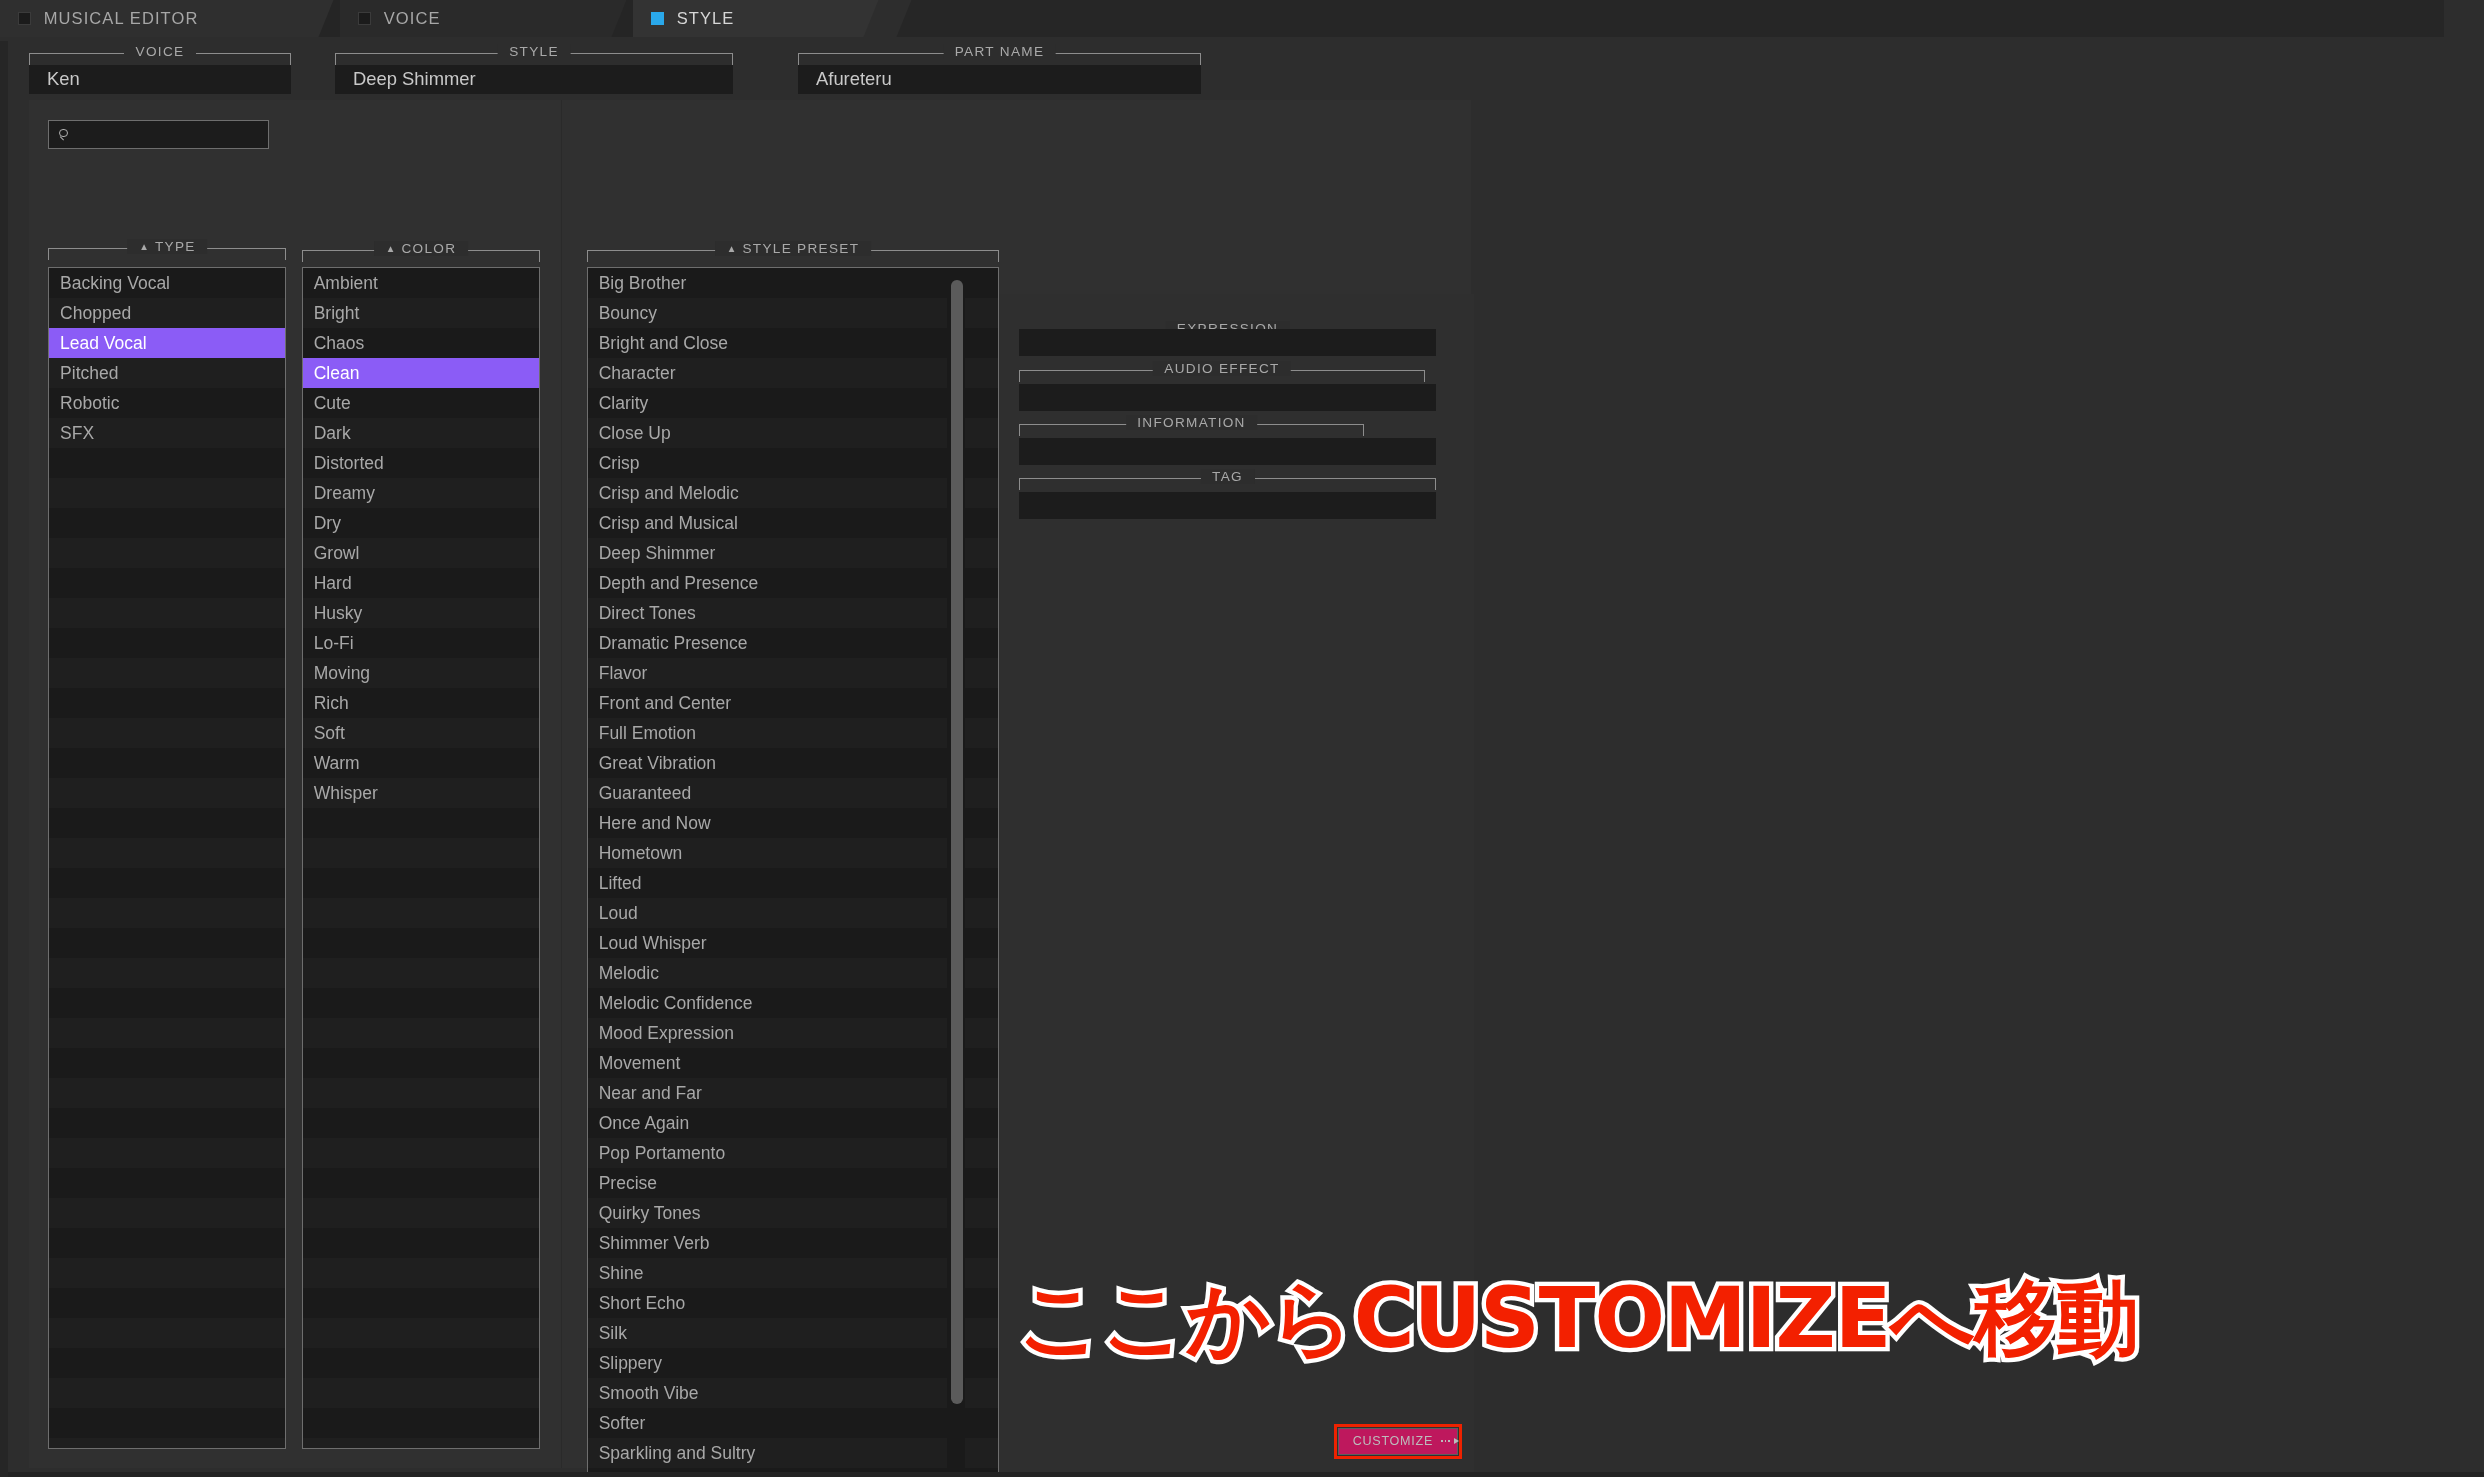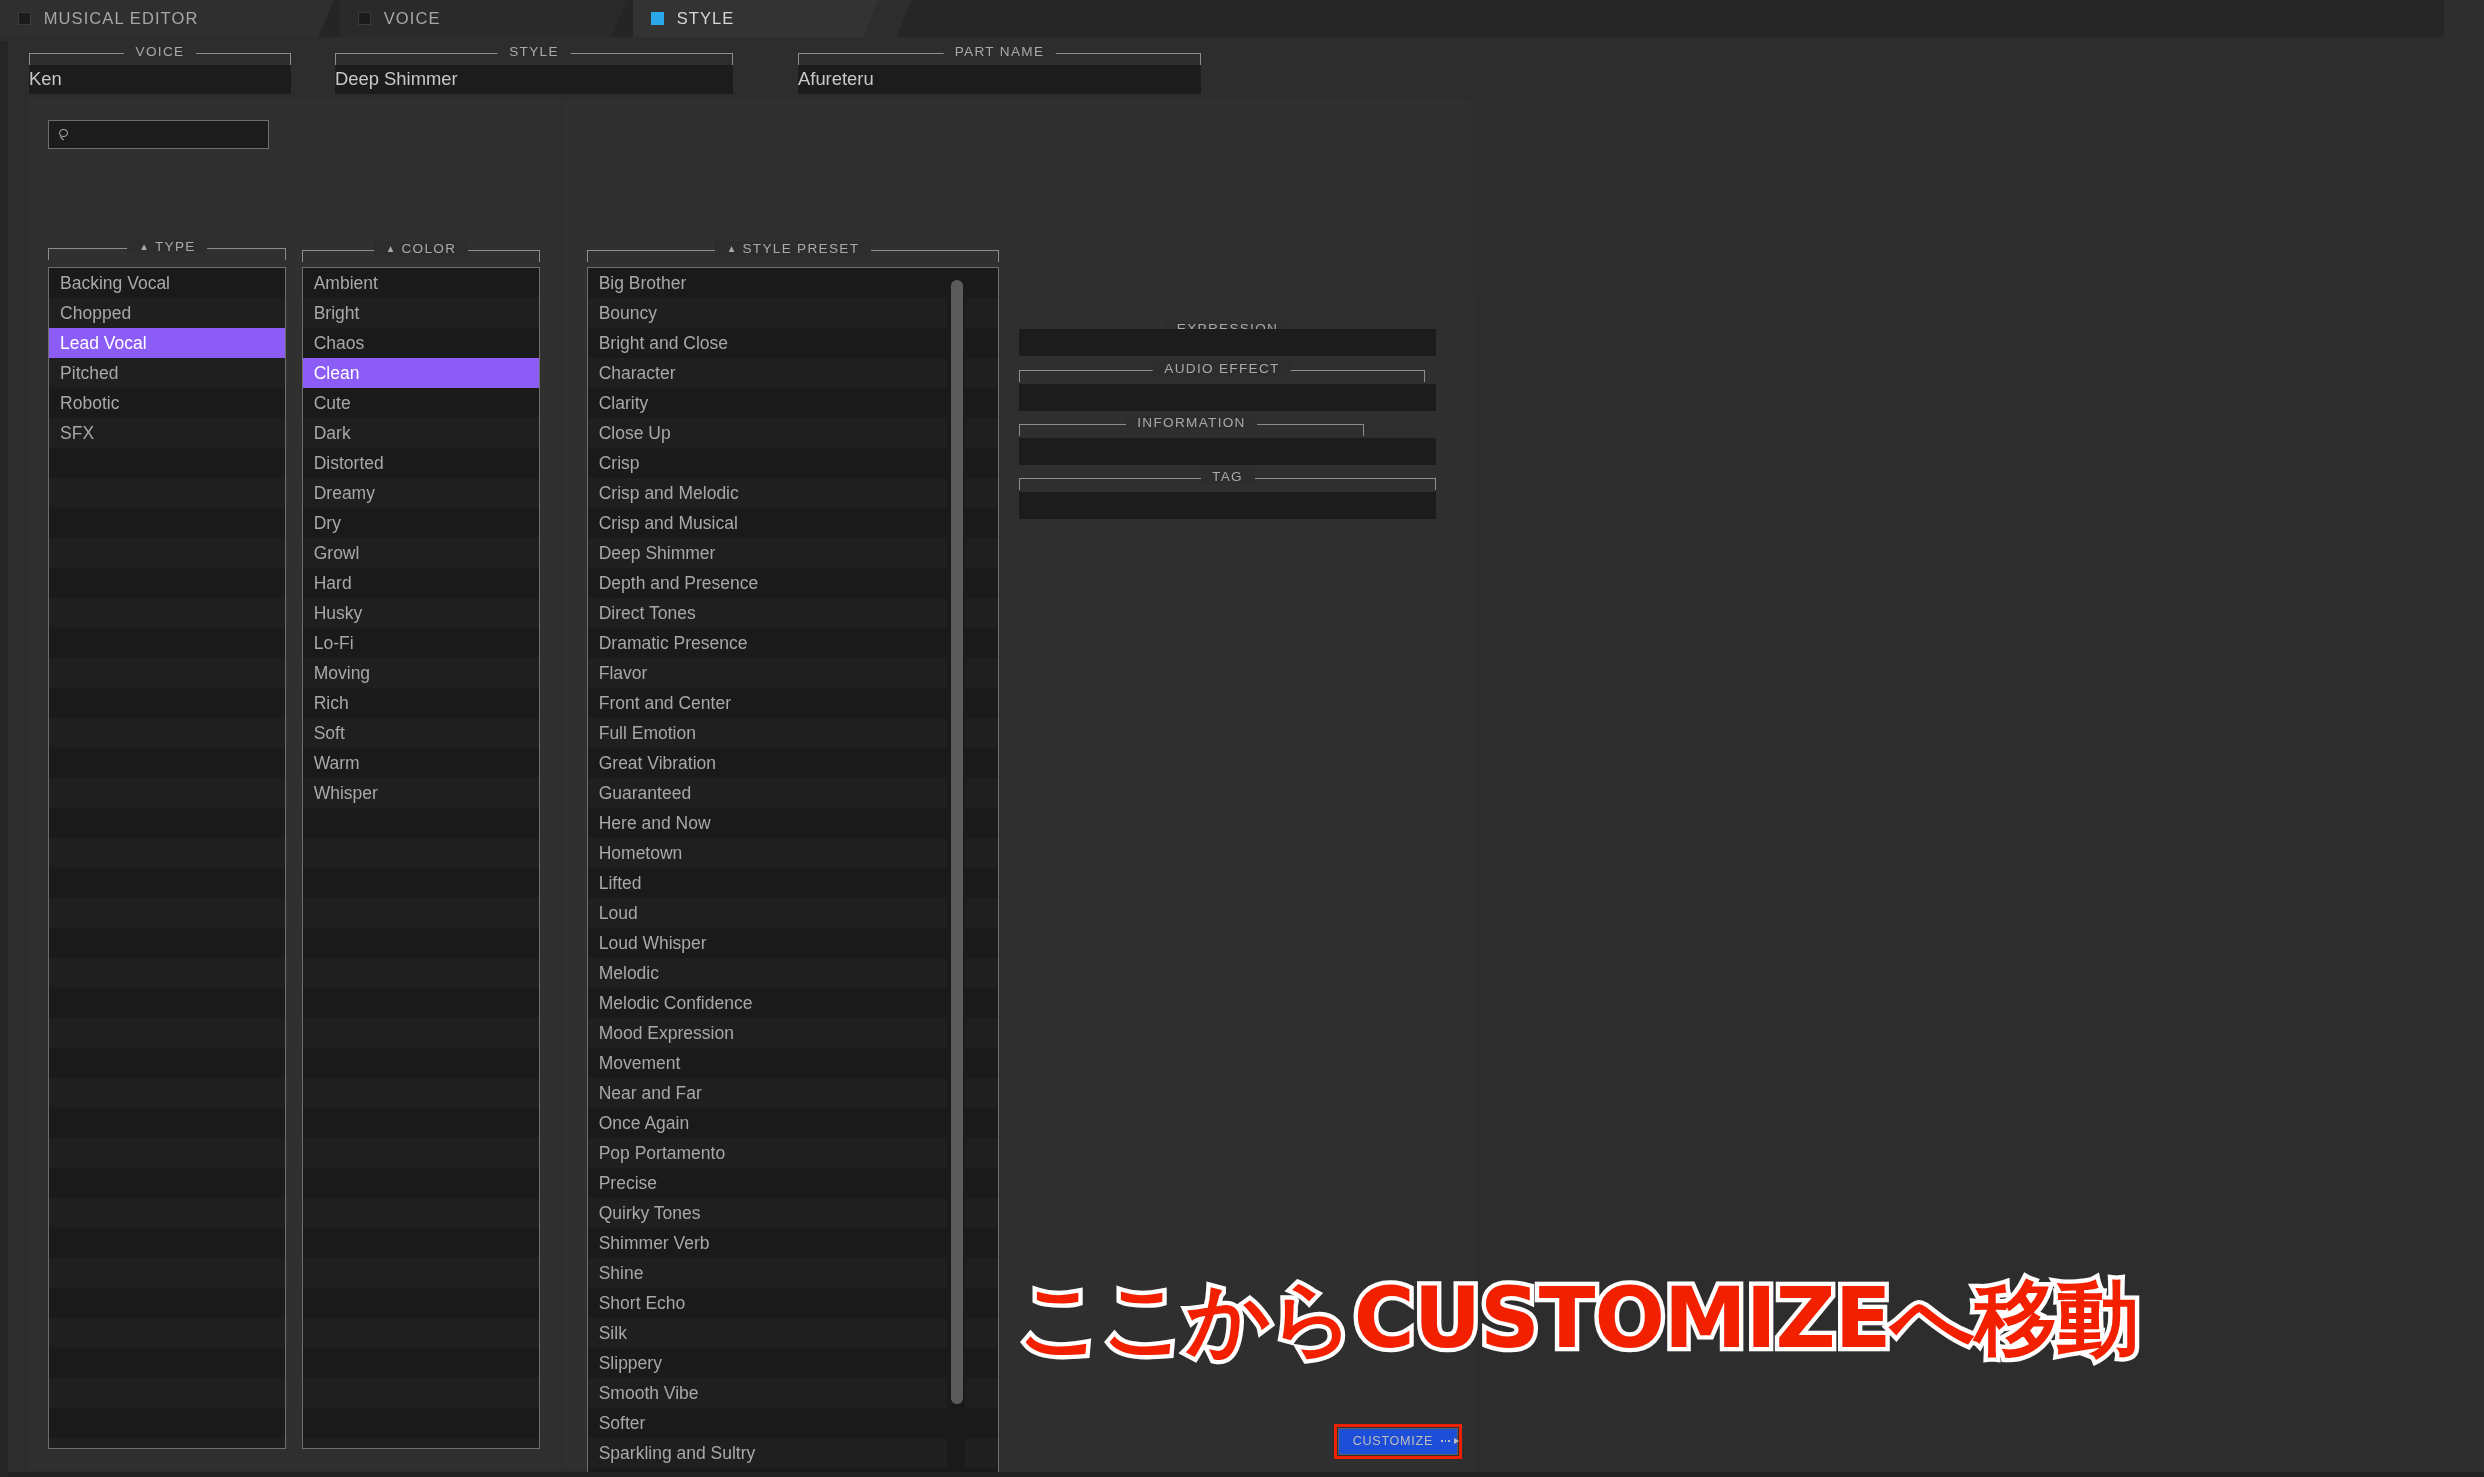--- a/index.html
+++ b/index.html
@@ -31,21 +31,21 @@
   .grp{position:absolute;}
   .grp .rule{position:absolute;left:0;right:0;top:0;height:11.6px;
              border-top:1px solid #8d8d8d;border-left:1px solid #8d8d8d;border-right:1px solid #8d8d8d;
              box-sizing:border-box;}
   .grp .cap{position:absolute;top:-8.7px;left:50%;transform:translateX(-50%);
             background:#2d2d2d;padding:0 11.6px;font-size:13.6px;letter-spacing:1.3px;
             color:#a9a9a9;white-space:nowrap;}
   .grp .cap .arw{font-size:9.7px;color:#a9a9a9;margin-right:4.9px;vertical-align:1px;}
 
   .valuebox{position:absolute;background:#1c1c1c;display:flex;align-items:center;
-            padding-left:0;box-sizing:border-box;font-size:18.4px;color:#c9c9c9;}
+            padding-left:18px;box-sizing:border-box;font-size:18.4px;color:#c9c9c9;}
 
   
   .hdr-voice{left:29px;top:53px;width:262px;}
   .hdr-style{left:335px;top:53px;width:398px;}
   .hdr-part{left:798px;top:53px;width:403px;}
 
   
   .panel{position:absolute;left:29px;top:100px;width:1442px;height:1368px;background:#303030;}
   .panel .divline{position:absolute;left:532px;top:0;width:1px;height:1368px;background:#2a2a2a;}
 
@@ -88,21 +88,21 @@
   .rf-audioeffect{left:990px;top:270px;width:417px;}
   .rf-information{left:990px;top:324px;width:417px;}
   .rf-tag{left:990px;top:378px;width:417px;}
   .rf .box{position:absolute;left:0;top:13.6px;width:417px;height:27px;background:#1c1c1c;}
 
   .innerpane{position:absolute;left:970px;top:194px;width:475px;height:1242px;
              background:#2f2f2f;}
 
   
   .cust-wrap{position:absolute;left:1334px;top:1424px;width:128px;height:35px;}
-  .cust-btn{position:absolute;left:3.9px;top:3.9px;width:120px;height:27px;background:#1d4ed8;
+  .cust-btn{position:absolute;left:3.9px;top:3.9px;width:120px;height:27px;background:#be185d;
             border:1px solid #5e5e5e;box-sizing:border-box;display:flex;align-items:center;
             justify-content:center;gap:7.8px;font-size:12.6px;letter-spacing:0.7px;color:#bcbcbc;padding-left:16px;}
   .cust-hl{position:absolute;left:0;top:0;width:128px;height:35px;
            border:3.9px solid #ee2200;box-sizing:border-box;}
   .dots-arrow{display:inline-flex;align-items:center;gap:1.9px;}
   .dots-arrow i{width:1.9px;height:1.9px;background:#bcbcbc;display:block;}
   .dots-arrow b{width:0;height:0;border-left:5.8px solid #bcbcbc;
                 border-top:3.9px solid transparent;border-bottom:3.9px solid transparent;
                 display:block;margin-left:1.9px;}
 

